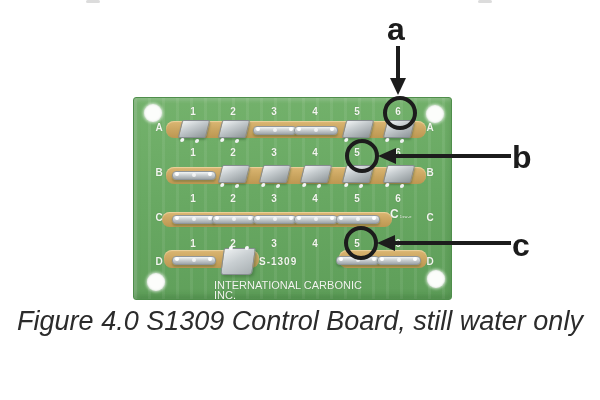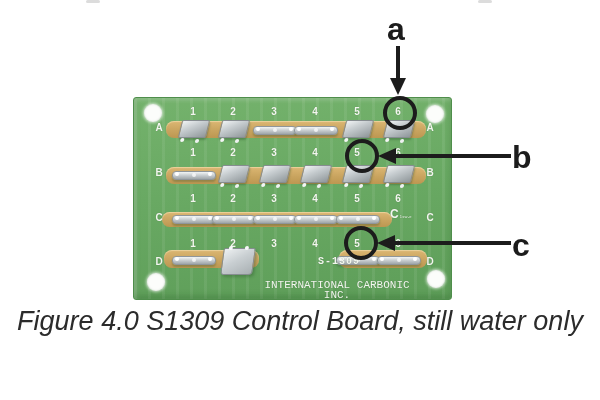--- a/index.html
+++ b/index.html
@@ -35,23 +35,23 @@
   .flat{width:42px;height:7px;border-radius:4px;
        background:linear-gradient(#f2f5f5 0%,#c2c8cb 55%,#9fa6a9 100%);
        border:1px solid #8f969a;box-shadow:0 2px 2px rgba(40,80,40,.3);}
   .flat::after{content:"";position:absolute;left:2px;top:0px;width:4px;height:4px;border-radius:50%;
        background:#ffffff;box-shadow:33px 0 0 #ffffff,17px 1px 0 rgba(255,255,255,.7);}
   .spade{width:30px;height:25px;transform:skewX(-8deg);
        background:linear-gradient(150deg,#eef1f2 0%,#c9cfd2 45%,#a8afb2 100%);
        border:1px solid #868d90;border-radius:2px 2px 4px 4px;box-shadow:2px 2px 3px rgba(40,80,40,.35);}
   .spade::after{content:"";position:absolute;left:4px;top:-3px;width:4px;height:4px;border-radius:50%;
        background:#f6f8f8;box-shadow:16px 0 0 #f6f8f8;}
-  .silk{position:absolute;color:#f3f6ef;text-align:center;
-        font-family:Liberation Mono, monospace;font-weight:bold;
-        text-shadow:0 0 1px rgba(30,70,30,.4);margin-left:43px;}
+  .silk{position:absolute;color:#f3f6ef;
+        font-family:Liberation Sans, sans-serif;font-weight:bold;
+        text-shadow:0 0 1px rgba(30,70,30,.4);}
   .logo{position:absolute;color:#f3f6ef;display:flex;align-items:baseline;
         text-shadow:0 0 1px rgba(30,70,30,.4);}
   .logo .big{font-size:12px;font-weight:bold;line-height:12px;}
   .logo .tiny{font-size:4px;letter-spacing:.3px;margin-left:1px;}
   
   .circ{position:absolute;width:34px;height:34px;box-sizing:border-box;border:4px solid #1c1c1c;
         border-radius:50%;background:transparent;}
   .aline-v{position:absolute;width:4px;background:#1c1c1c;}
   .aline-h{position:absolute;height:4px;background:#1c1c1c;}
   .ahead-down{position:absolute;width:0;height:0;border-left:8px solid transparent;

